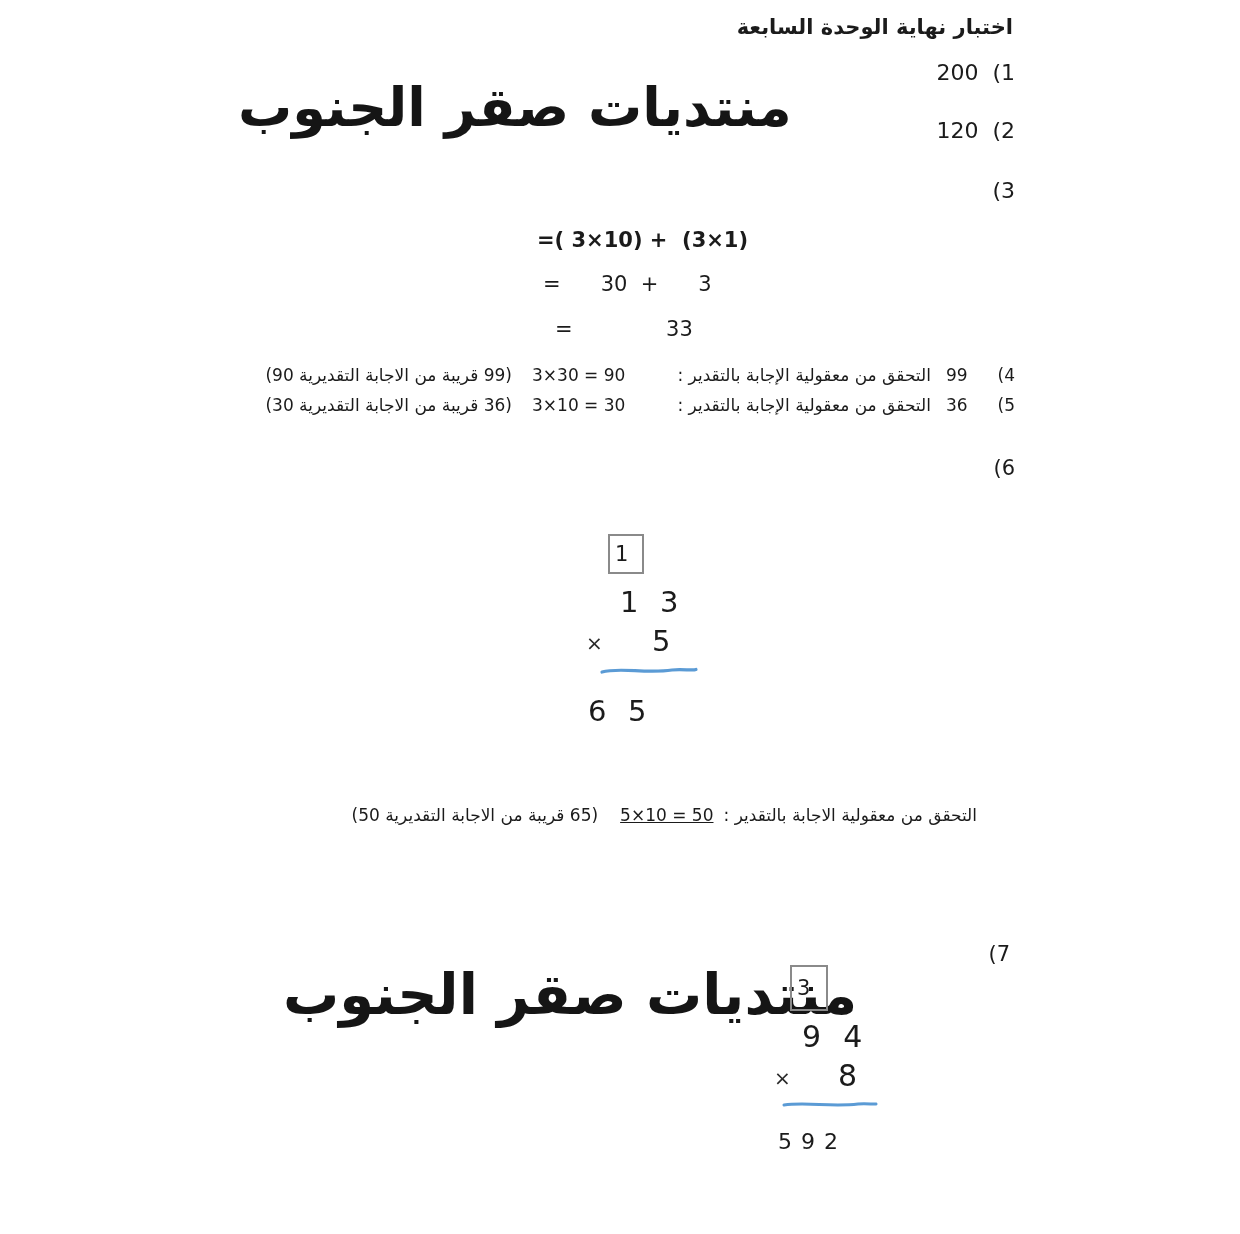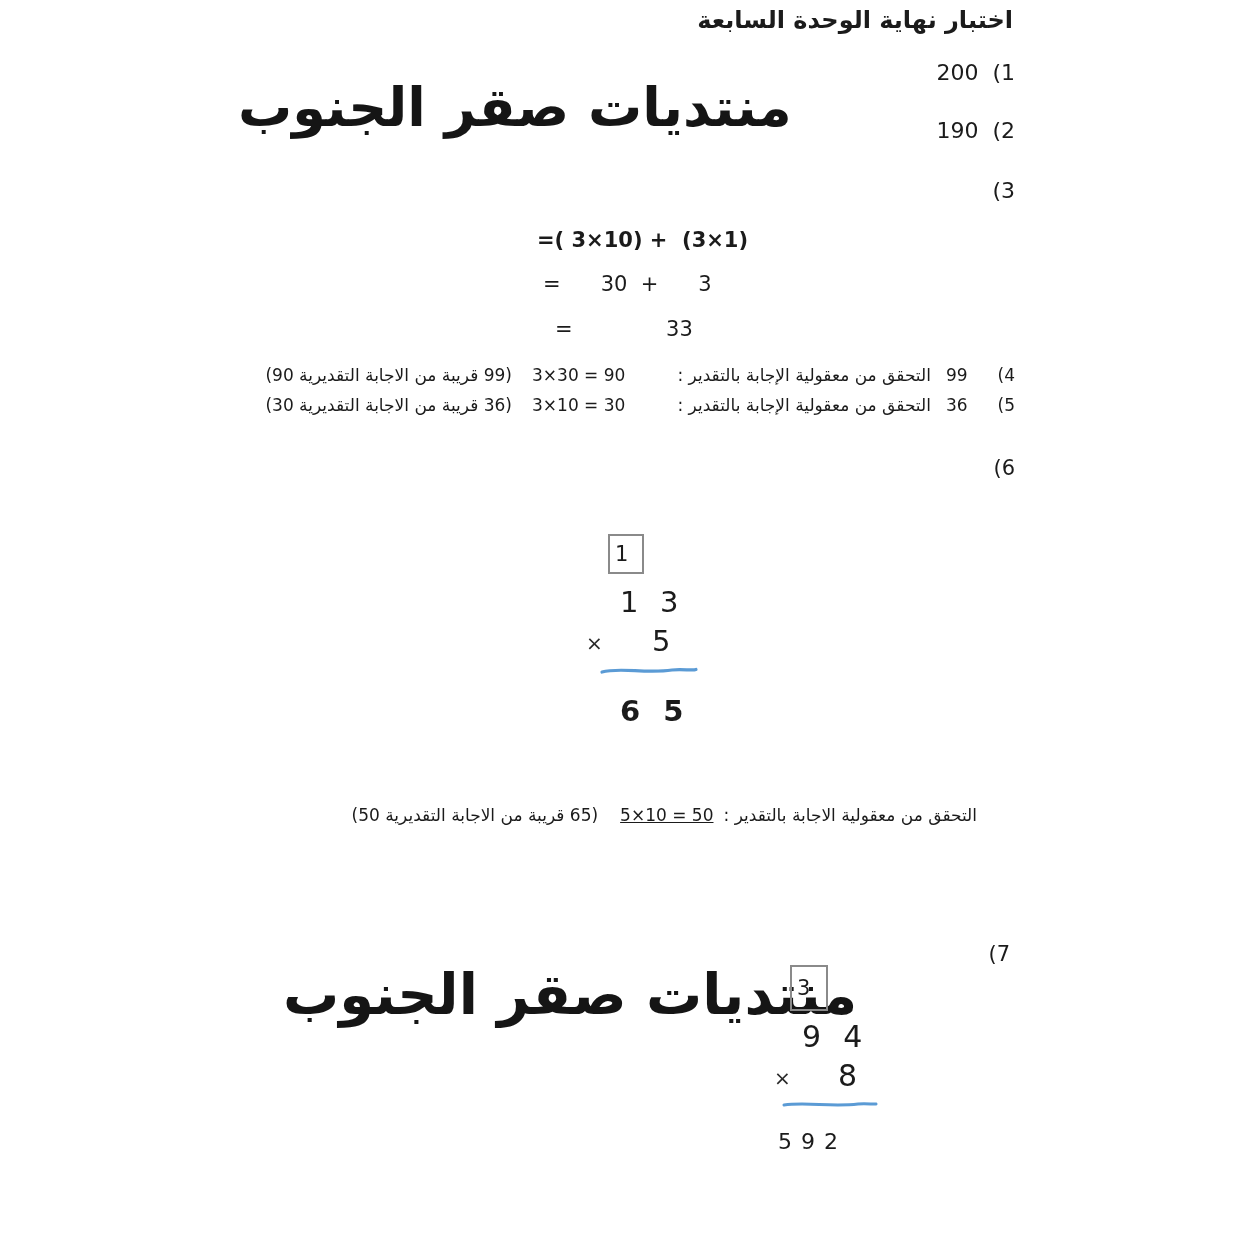--- a/index.html
+++ b/index.html
@@ -5,21 +5,21 @@
   html,body{margin:0;padding:0;background:#ffffff;}
   #page{
     position:relative;width:1240px;height:1234px;background:#ffffff;overflow:hidden;
     font-family:"DejaVu Sans","Liberation Sans",sans-serif;color:#1b1b1b;
   }
   .abs{position:absolute;}
   .rtl{direction:rtl;unicode-bidi:embed;}
   .row{display:flex;align-items:baseline;white-space:nowrap;}
   .pre{white-space:pre;}
 
-  .heading{top:6px;right:227px;font-size:24px;font-weight:bold;}
+  .heading{top:15px;right:227px;font-size:21px;font-weight:bold;}
   .item-row{right:225px;font-size:22px;}
   .item-row .gap{margin-right:14px;}
   #item1{top:60px;}
   #item2{top:118px;}
   #item3{top:178px;}
 
   .eq{font-size:21px;direction:ltr;}
   #eq1{left:537px;top:228px;font-weight:bold;}
   #eq2{left:543px;top:272px;}
   #eq3{left:555px;top:317px;}
@@ -40,21 +40,21 @@
   #wm2{left:283px;top:962px;font-size:56px;}
 
   .carry-box{border:2px solid #8a8a8a;display:flex;align-items:center;}
   #carry6{left:608px;top:534px;width:32px;height:36px;}
   #carry7{left:790px;top:965px;width:34px;height:42px;}
   .carry-box span{font-size:21px;padding-left:5px;}
 
   .bignum{font-size:29px;white-space:pre;letter-spacing:1px;}
   #p6-top{left:620px;top:585px;}
   #p6-mult{left:652px;top:624px;}
-  #p6-res{left:620px;top:694px;font-weight:bold;}
+  #p6-res{left:588px;top:694px;}
   .times{font-size:20px;color:#2a2a2a;}
   #p6-times{left:586px;top:631px;}
   #p7-top{left:802px;top:1019px;font-size:30px;}
   #p7-mult{left:838px;top:1058px;font-size:30px;}
   #p7-times{left:774px;top:1066px;}
   #p7-res{left:778px;top:1129px;font-size:22px;}
 
   .hline{overflow:visible;}
   #line6{left:598px;top:662px;}
   #line7{left:780px;top:1096px;}
@@ -71,21 +71,21 @@
   <div class="abs rtl heading">اختبار نهاية الوحدة السابعة</div>
 
   <div class="abs rtl watermark" id="wm1">منتديات صقر الجنوب</div>
 
   <div class="abs rtl row item-row" id="item1">
     <span>1)</span>
     <span class="gap">200</span>
   </div>
   <div class="abs rtl row item-row" id="item2">
     <span>2)</span>
-    <span class="gap">190</span>
+    <span class="gap">120</span>
   </div>
   <div class="abs rtl row item-row" id="item3">
     <span>3)</span>
   </div>
 
   <div class="abs eq pre" id="eq1">=( 3×10) +  (3×1)</div>
   <div class="abs eq pre" id="eq2">=      30  +      3</div>
   <div class="abs eq pre" id="eq3">=              33</div>
 
   <div class="abs rtl row check-row" id="check4">

